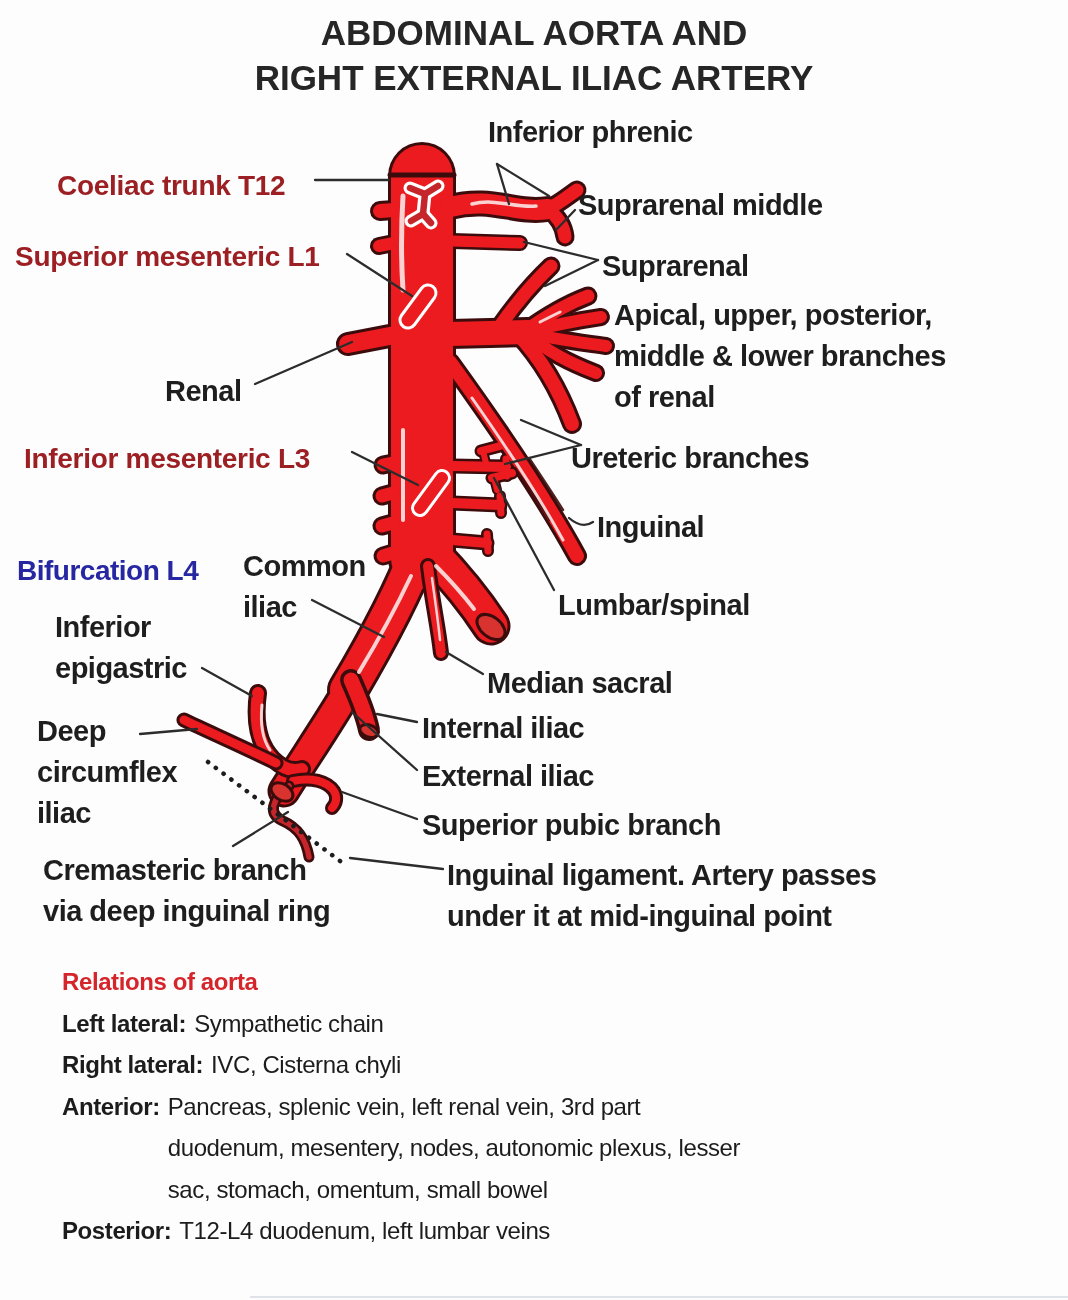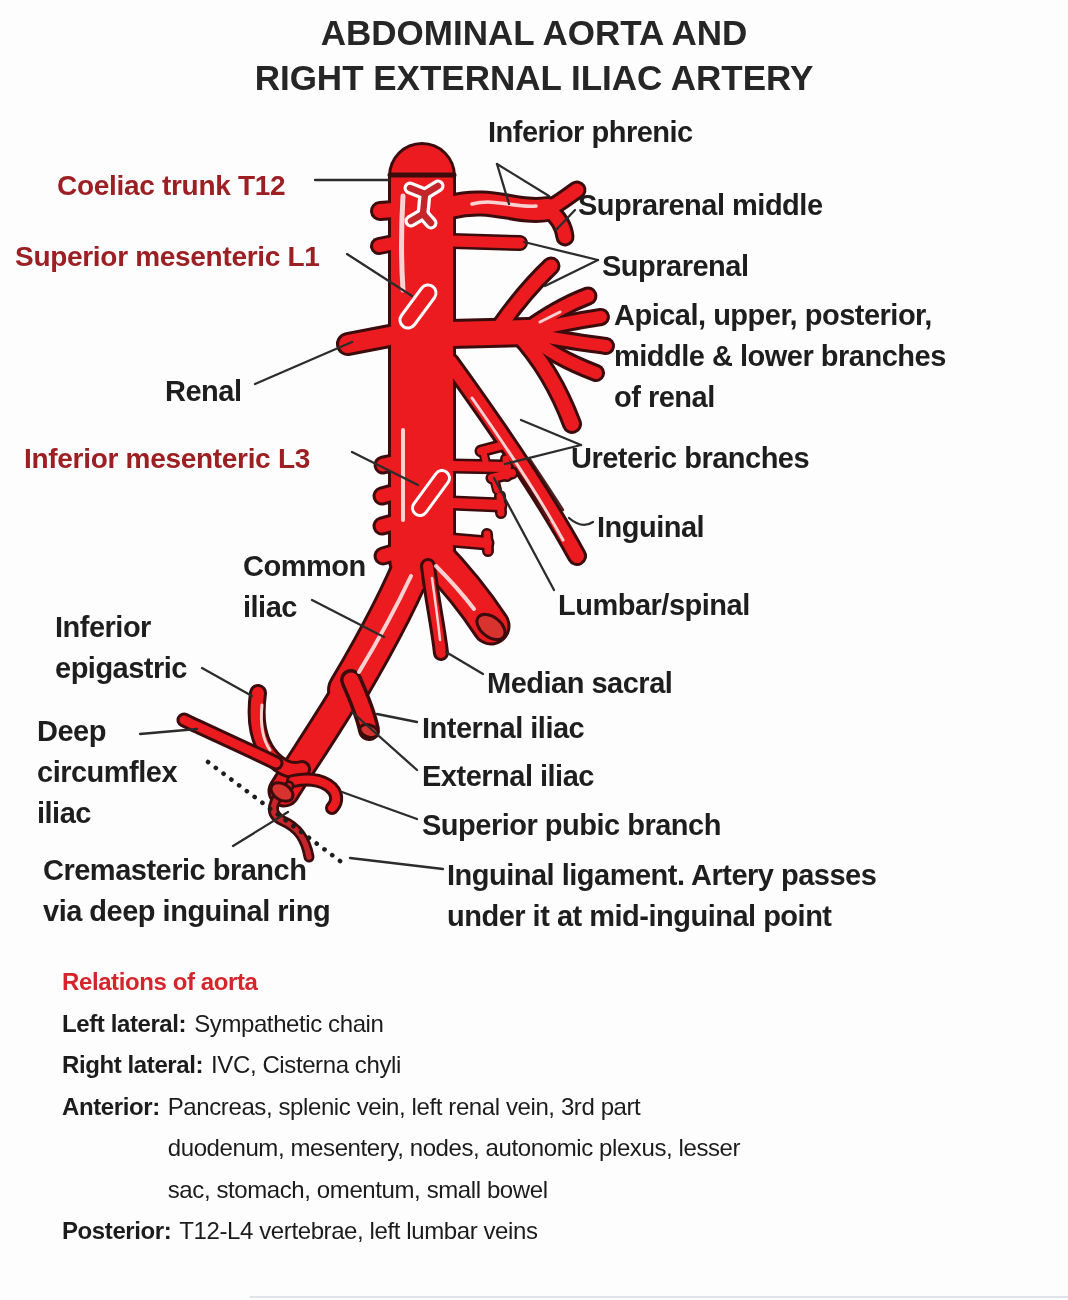--- a/index.html
+++ b/index.html
@@ -240,20 +240,21 @@
   <div class="lbl" style="left:578px;top:185px;">Suprarenal middle</div>
   <div class="lbl dr" style="left:15px;top:236px;">Superior mesenteric L1</div>
   <div class="lbl" style="left:602px;top:246px;">Suprarenal</div>
   <div class="lbl" style="left:614px;top:295px;">Apical, upper, posterior,
 middle &amp; lower branches
 of renal</div>
   <div class="lbl" style="left:165px;top:371px;">Renal</div>
   <div class="lbl" style="left:571px;top:430px;margin-top:8px;">Ureteric branches</div>
   <div class="lbl dr" style="left:24px;top:438px;">Inferior mesenteric L3</div>
   <div class="lbl" style="left:597px;top:507px;">Inguinal</div>
+  <div class="lbl bl" style="left:17px;top:550px;">Bifurcation L4</div>
   <div class="lbl" style="left:243px;top:546px;">Common
 iliac</div>
   <div class="lbl" style="left:558px;top:585px;">Lumbar/spinal</div>
   <div class="lbl" style="left:55px;top:607px;">Inferior
 epigastric</div>
   <div class="lbl" style="left:487px;top:663px;">Median sacral</div>
   <div class="lbl" style="left:37px;top:711px;line-height:41px;">Deep
 circumflex
 iliac</div>
   <div class="lbl" style="left:422px;top:708px;">Internal iliac</div>
@@ -275,18 +276,18 @@
       <span class="rel-text">IVC, Cisterna chyli</span>
     </div>
     <div class="rel-row">
       <span class="rel-label">Anterior:</span>
       <span class="rel-text">Pancreas, splenic vein, left renal vein, 3rd part
 duodenum, mesentery, nodes, autonomic plexus, lesser
 sac, stomach, omentum, small bowel</span>
     </div>
     <div class="rel-row">
       <span class="rel-label">Posterior:</span>
-      <span class="rel-text">T12-L4 vertebrae, left lumbar veins</span>
+      <span class="rel-text">T12-L4 duodenum, left lumbar veins</span>
     </div>
   </div>
 
   <div class="hairline"></div>
 </div>
 
 </body></html>

